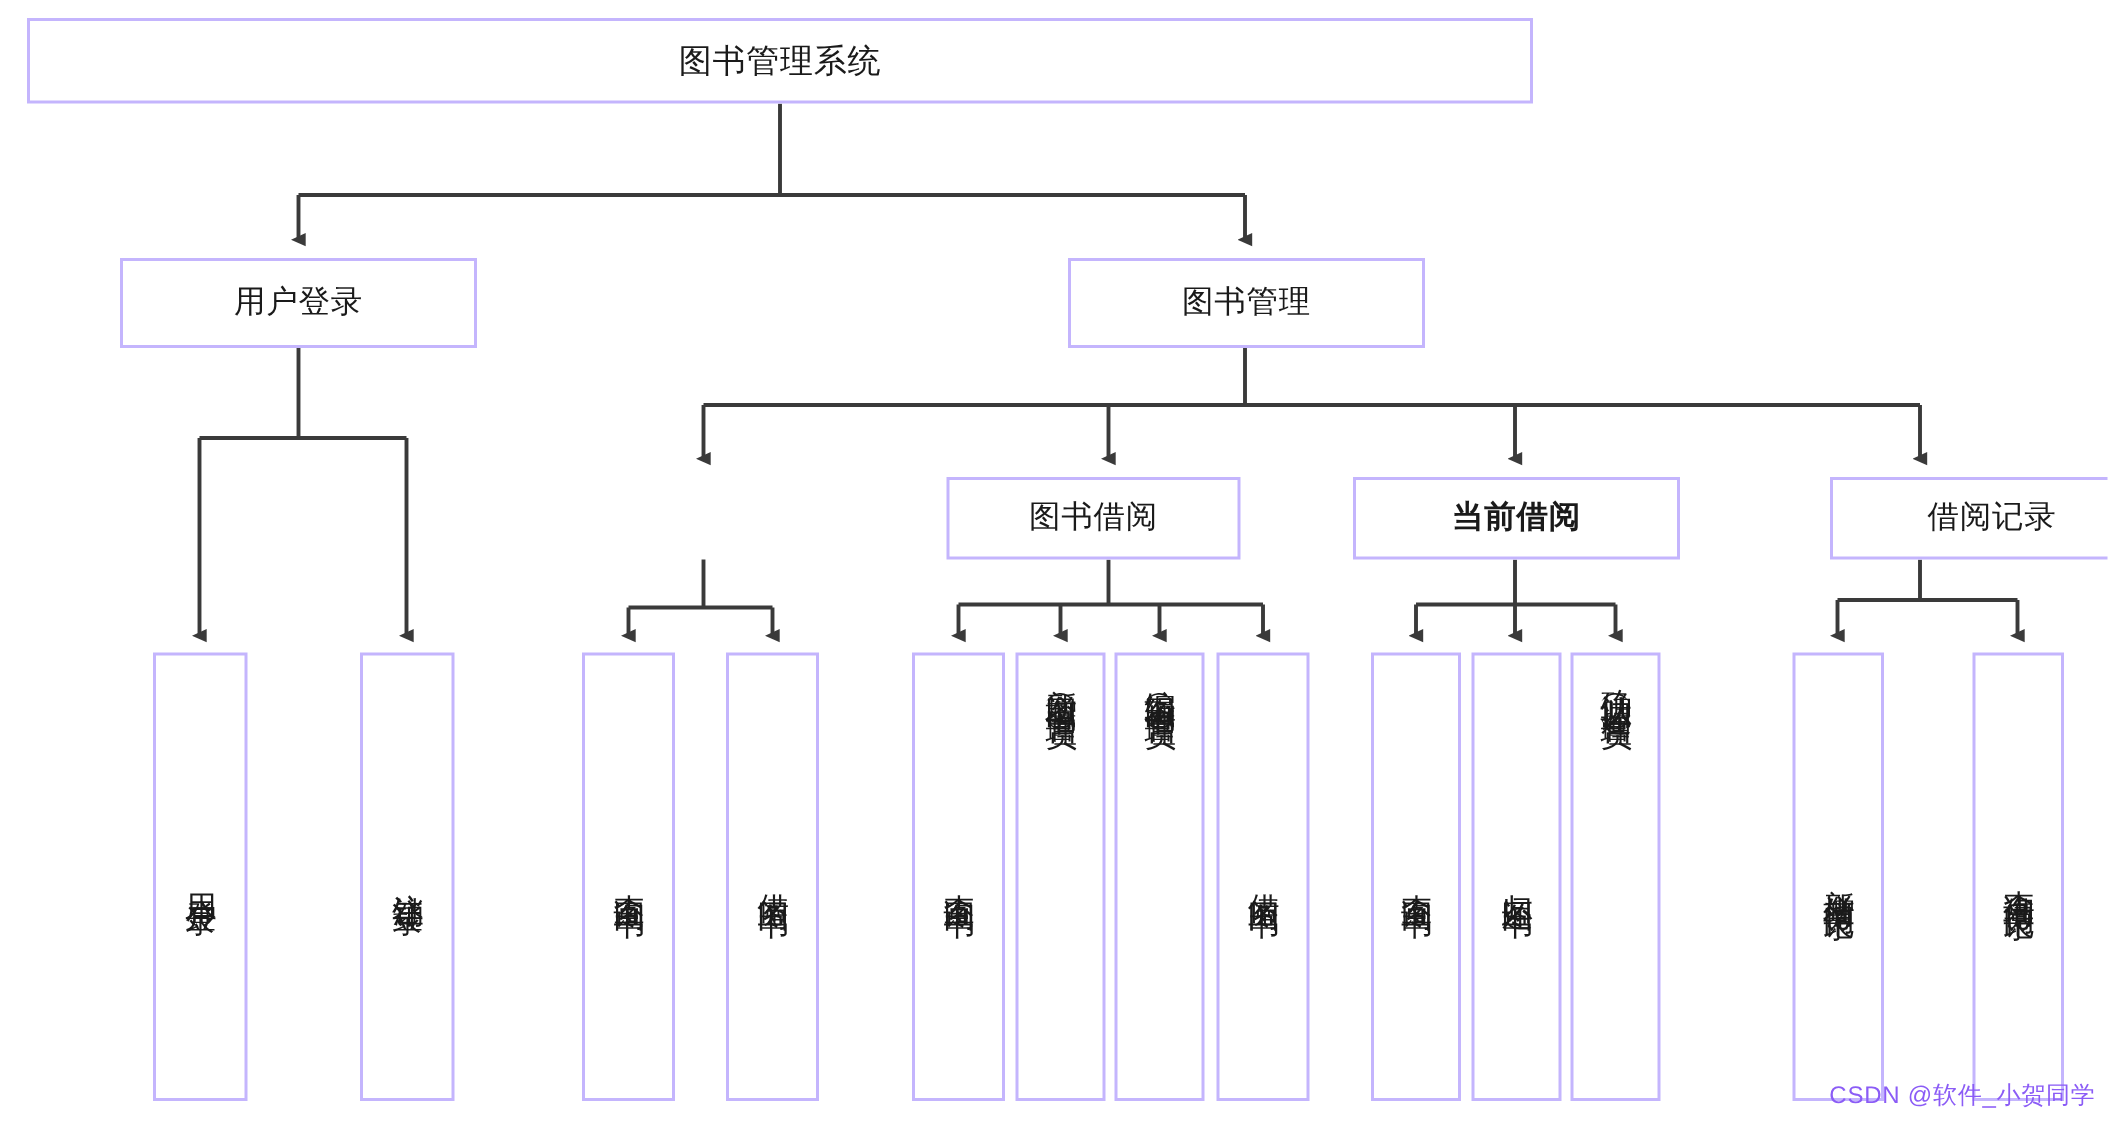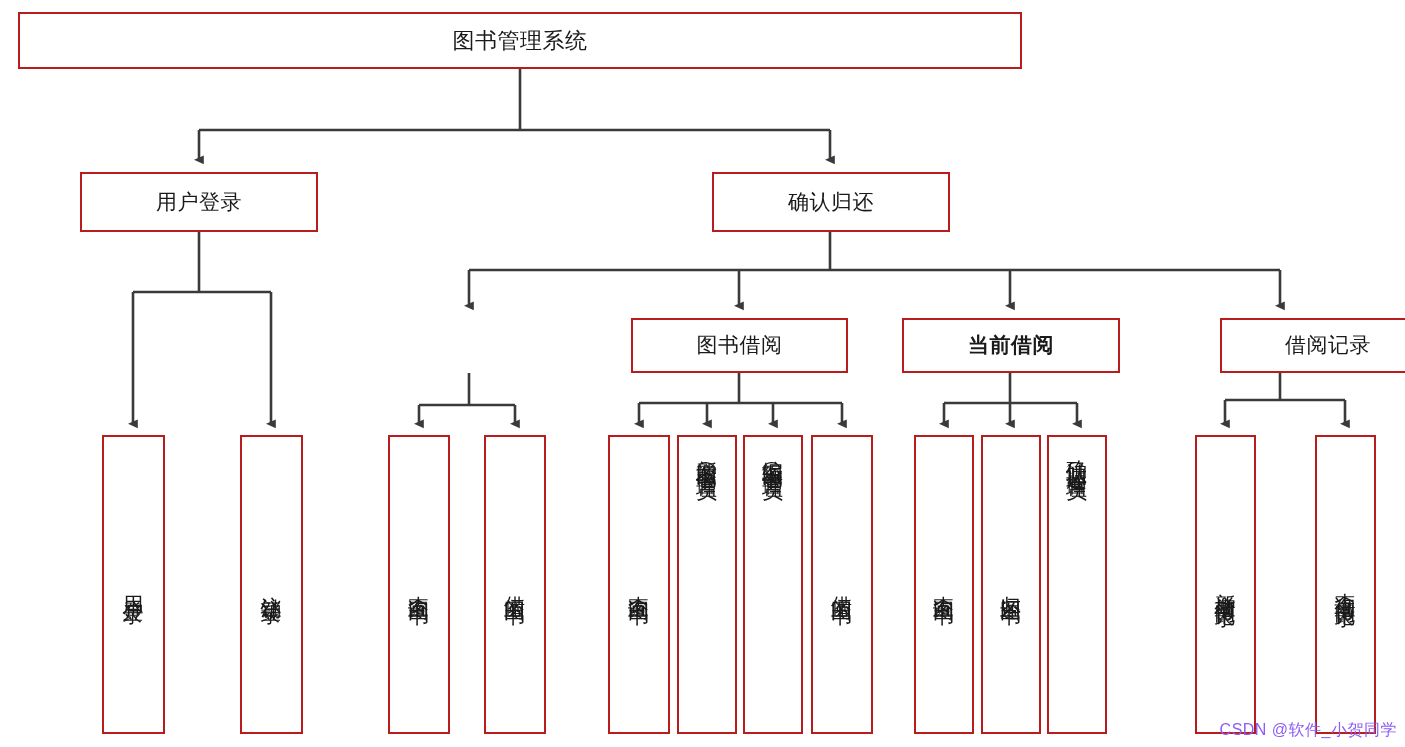--- a/index.html
+++ b/index.html
@@ -27,21 +27,21 @@
     left: 0;
     top: 0;
     width: 1405px;
     height: 747px;
     z-index: 1;
   }
   .node {
     position: absolute;
     box-sizing: border-box;
     background: #ffffff;
-    border: 2px solid #b91c1c;
+    border: 2px solid #c4b5fd;
     z-index: 2;
     display: flex;
     align-items: center;
     justify-content: center;
     text-align: center;
   }
   .node-label {
     display: block;
     line-height: 1.25;
     letter-spacing: 0.5px;
@@ -143,25 +143,25 @@
 
   <div class="node root horizontal" style="left:18px; top:12px; width:1004px; height:57px;">
     <span class="node-label">图书管理系统</span>
   </div>
 
   <div class="node horizontal" style="left:80px; top:172px; width:238px; height:60px;">
     <span class="node-label">用户登录</span>
   </div>
 
   <div class="node horizontal" style="left:712px; top:172px; width:238px; height:60px;">
-    <span class="node-label">确认归还</span>
-  </div>
-
-
-  <div class="node horizontal" style="left:631px; top:318px; width:217px; height:55px;">
+    <span class="node-label">图书管理</span>
+  </div>
+
+
+  <div class="node horizontal" style="left:631px; top:318px; width:196px; height:55px;">
     <span class="node-label">图书借阅</span>
   </div>
 
   <div class="node horizontal" style="left:902px; top:318px; width:218px; height:55px;font-weight:bold;">
     <span class="node-label">当前借阅</span>
   </div>
 
   <div class="node horizontal" style="left:1172px; top:318px; width:216px; height:55px;margin-left:48px;">
     <span class="node-label">借阅记录</span>
   </div>

